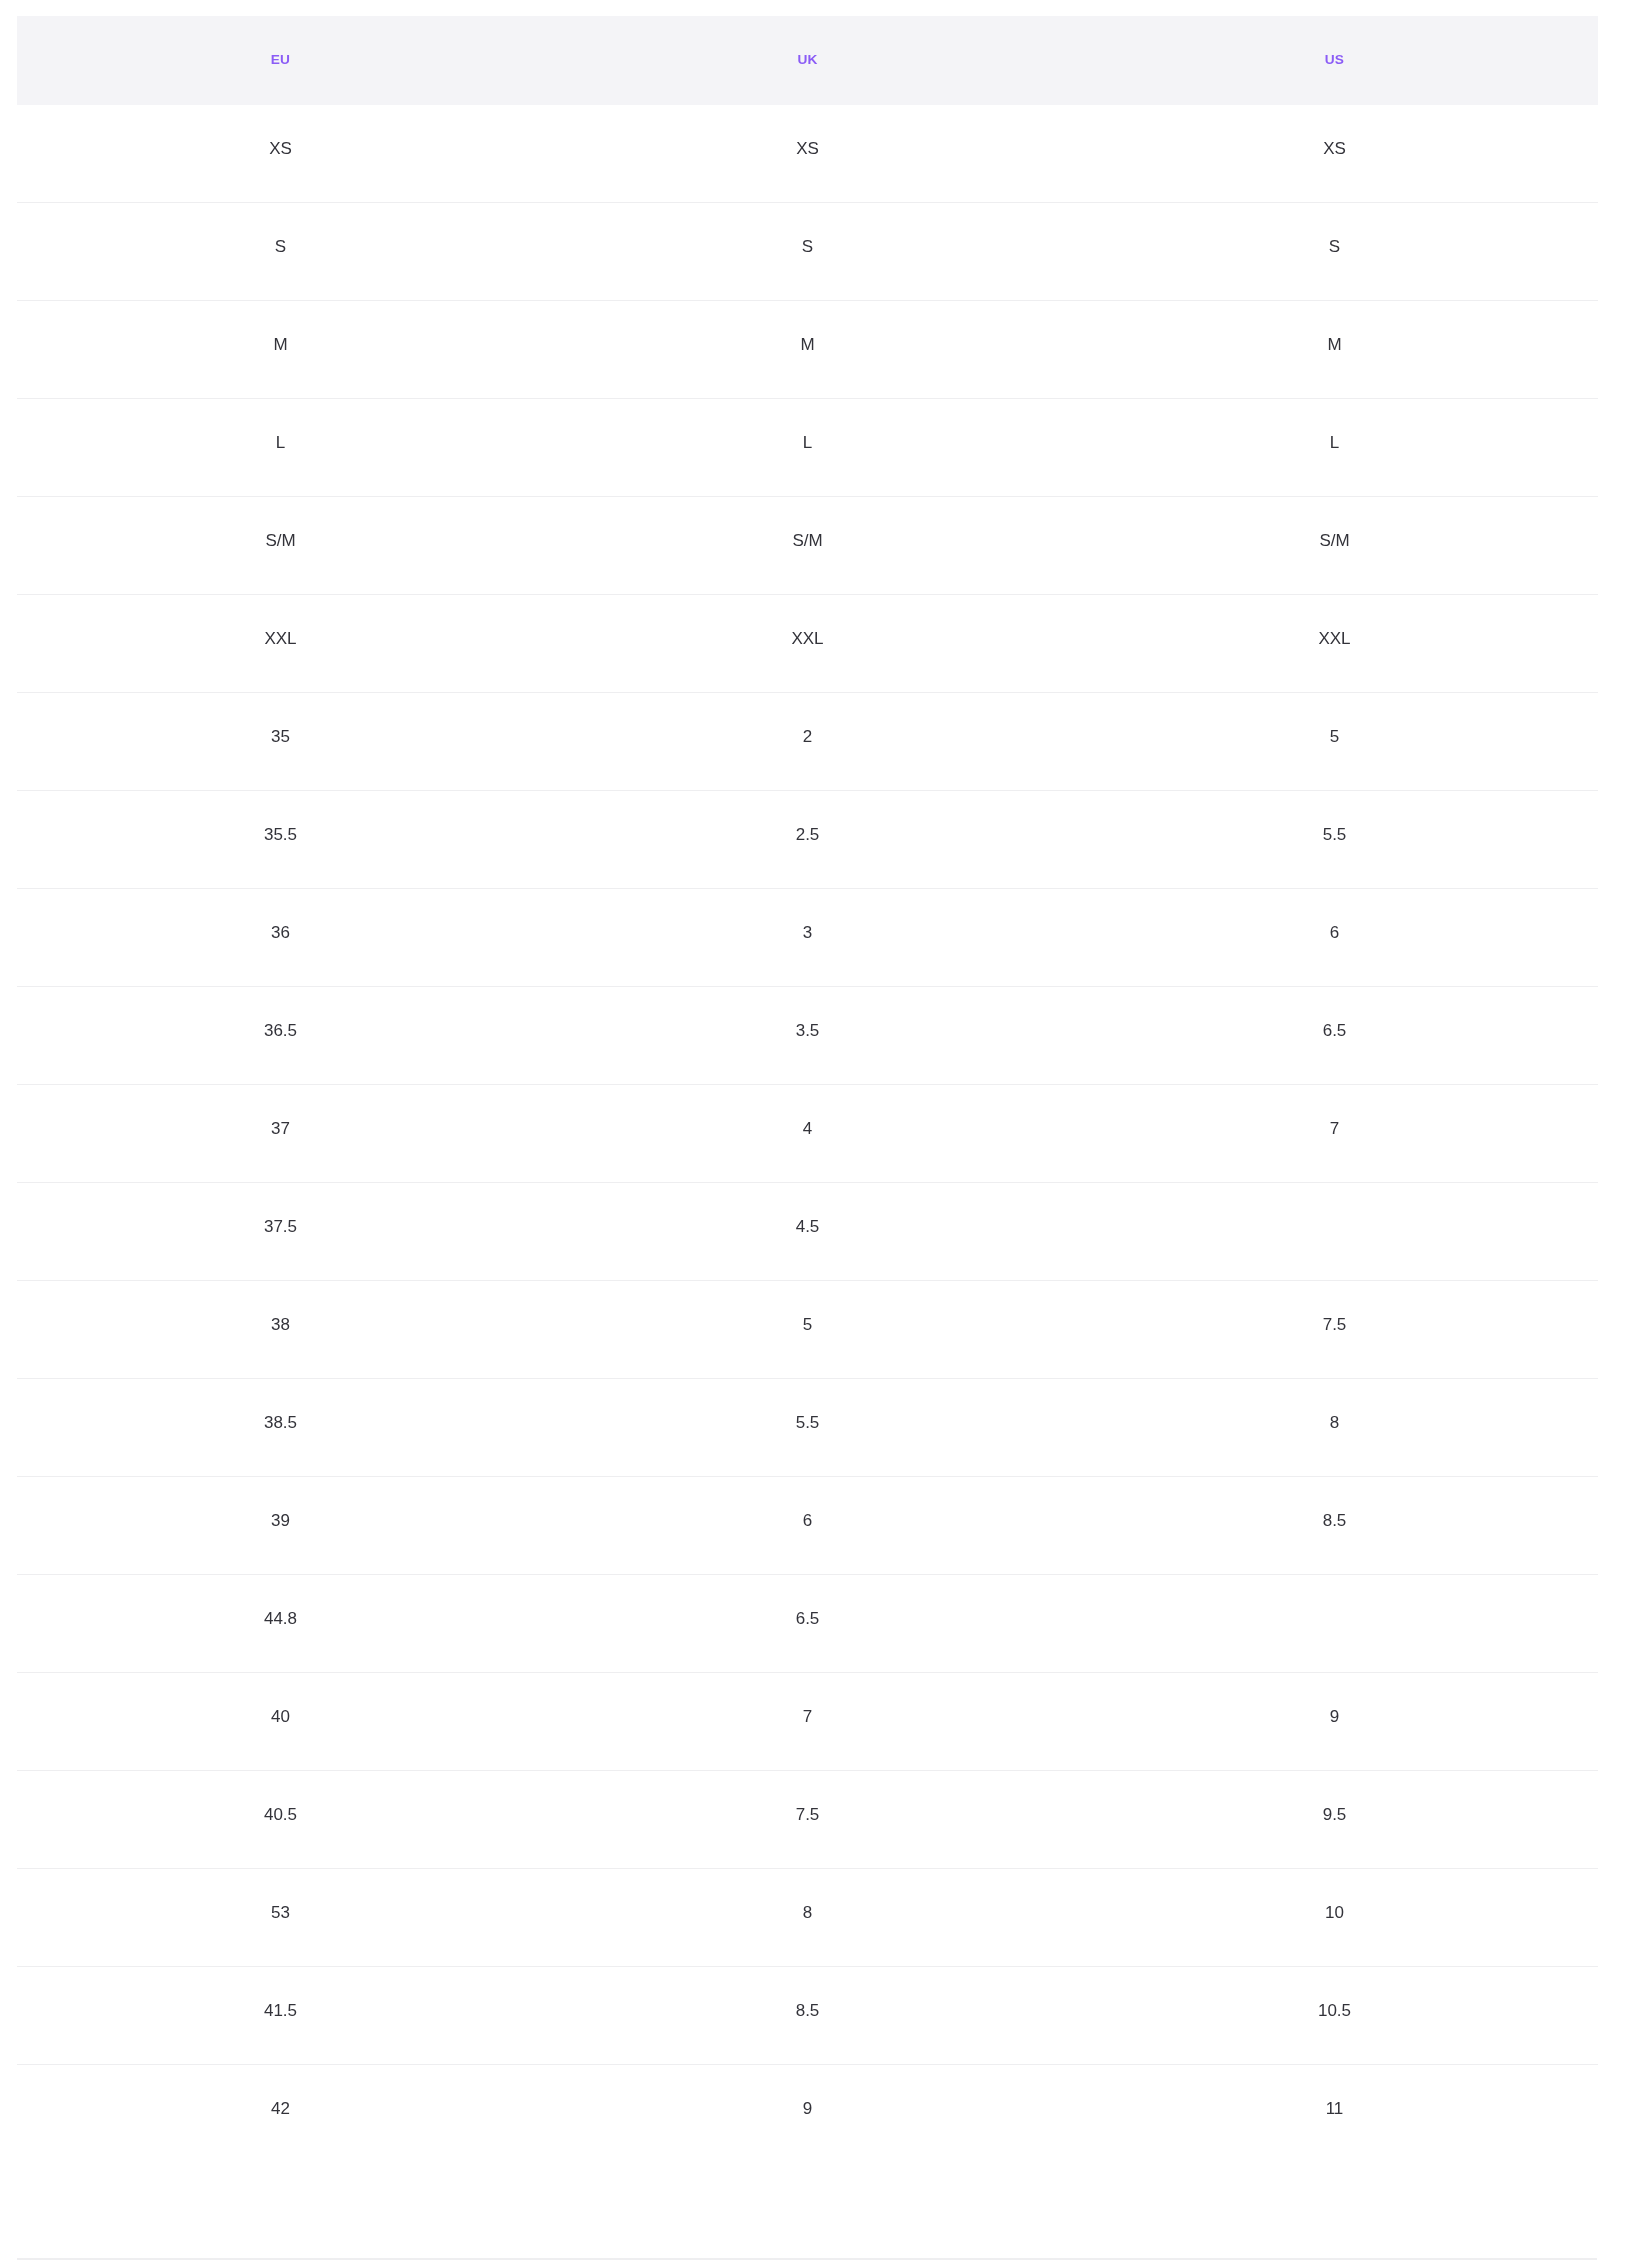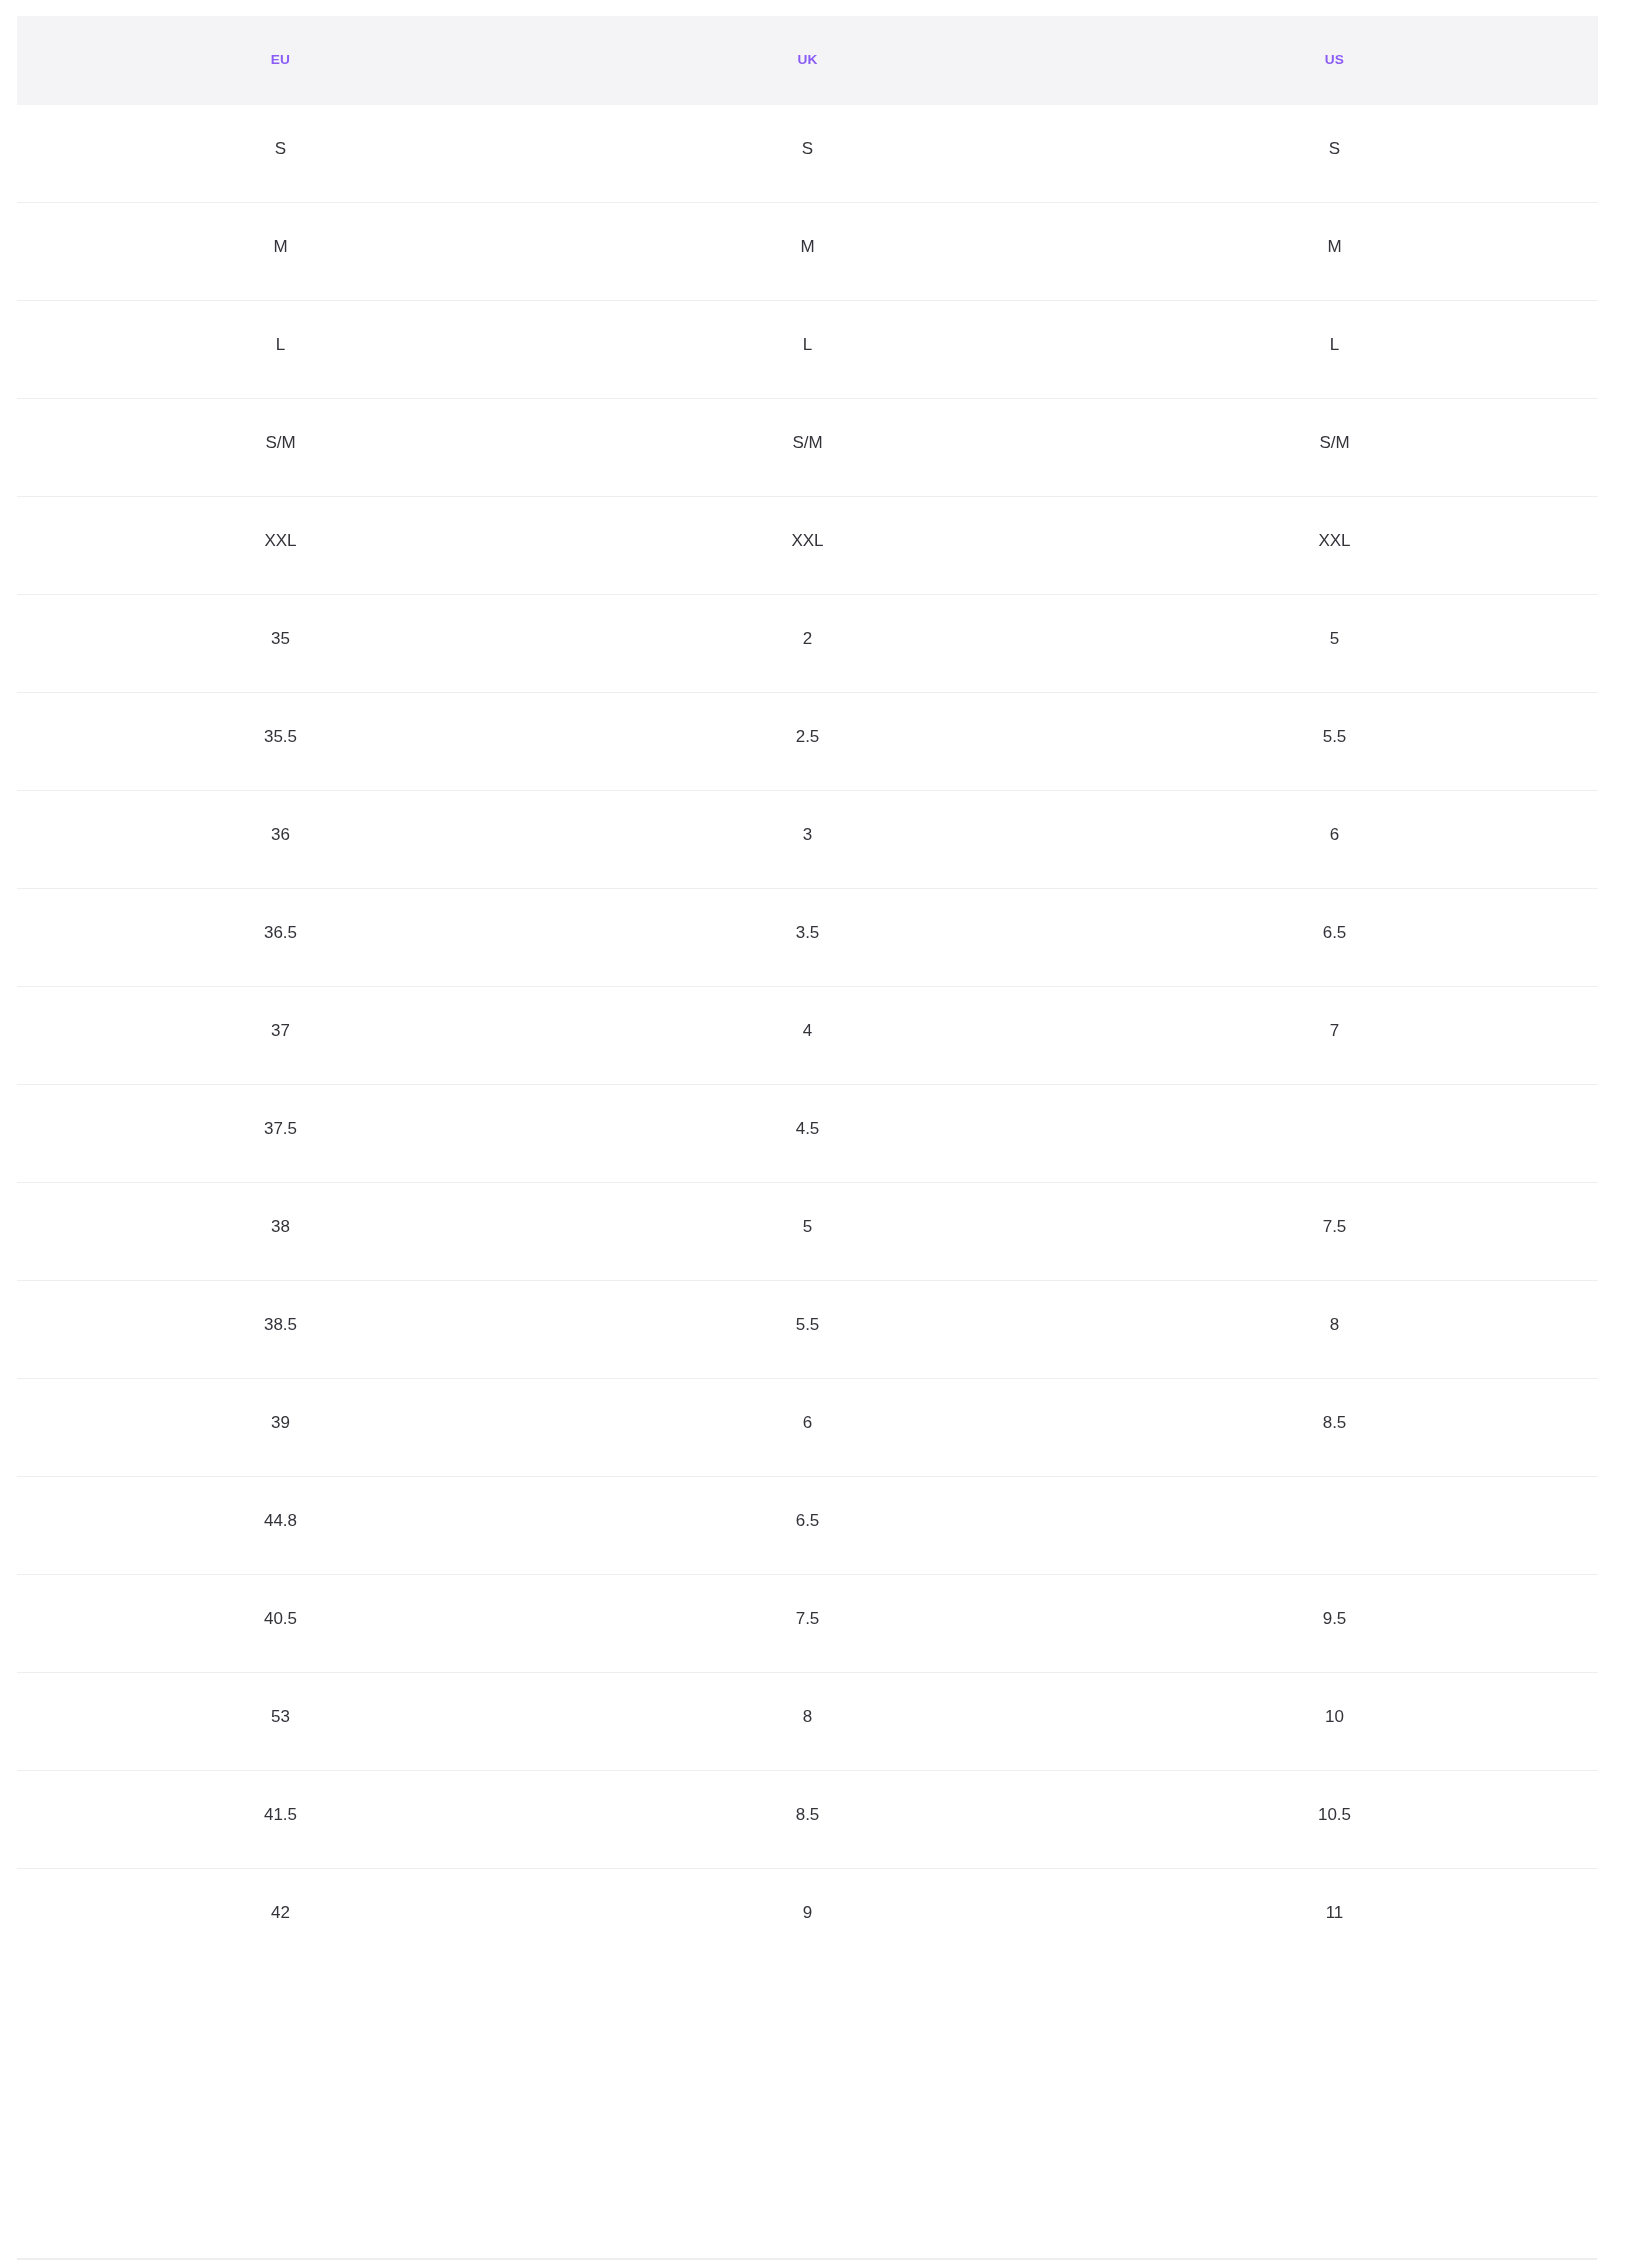--- a/index.html
+++ b/index.html
@@ -104,20 +104,25 @@
     </colgroup>
     <thead>
       <tr class="header-row">
         <th><span class="hdr-label">EU</span></th>
         <th><span class="hdr-label">UK</span></th>
         <th><span class="hdr-label">US</span></th>
       </tr>
     </thead>
     <tbody id="table-body">
         <tr class="data-row">
+          <td><span class="cell-value">XS</span></td>
+          <td><span class="cell-value">XS</span></td>
+          <td><span class="cell-value">XS</span></td>
+        </tr>
+        <tr class="data-row">
           <td><span class="cell-value">S</span></td>
           <td><span class="cell-value">S</span></td>
           <td><span class="cell-value">S</span></td>
         </tr>
         <tr class="data-row">
           <td><span class="cell-value">M</span></td>
           <td><span class="cell-value">M</span></td>
           <td><span class="cell-value">M</span></td>
         </tr>
         <tr class="data-row">
@@ -179,20 +184,25 @@
           <td><span class="cell-value">39</span></td>
           <td><span class="cell-value">6</span></td>
           <td><span class="cell-value">8.5</span></td>
         </tr>
         <tr class="data-row">
           <td><span class="cell-value">44.8</span></td>
           <td><span class="cell-value">6.5</span></td>
           <td><span class="cell-value"></span></td>
         </tr>
         <tr class="data-row">
+          <td><span class="cell-value">40</span></td>
+          <td><span class="cell-value">7</span></td>
+          <td><span class="cell-value">9</span></td>
+        </tr>
+        <tr class="data-row">
           <td><span class="cell-value">40.5</span></td>
           <td><span class="cell-value">7.5</span></td>
           <td><span class="cell-value">9.5</span></td>
         </tr>
         <tr class="data-row">
           <td><span class="cell-value">53</span></td>
           <td><span class="cell-value">8</span></td>
           <td><span class="cell-value">10</span></td>
         </tr>
         <tr class="data-row">

